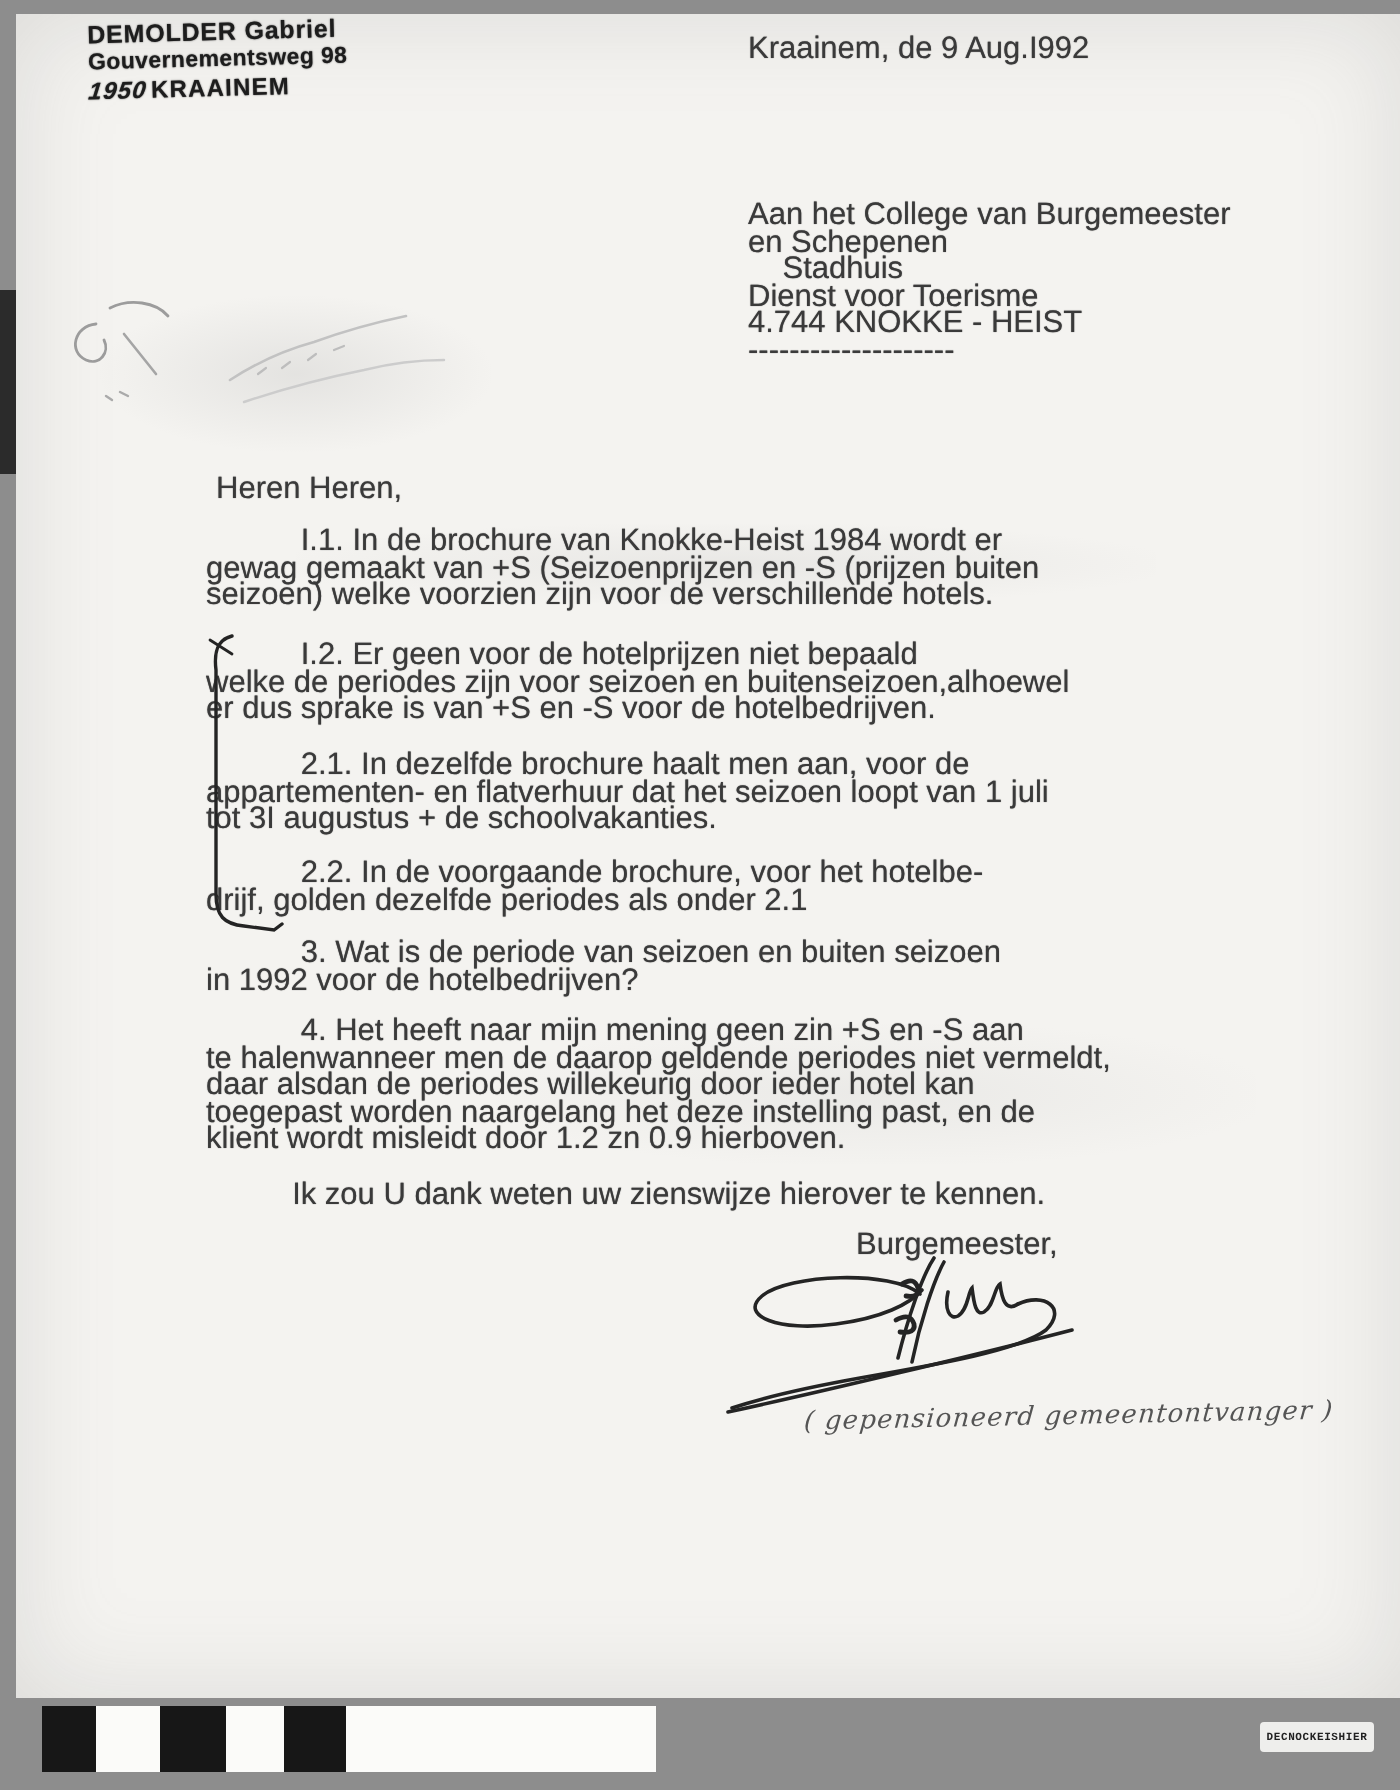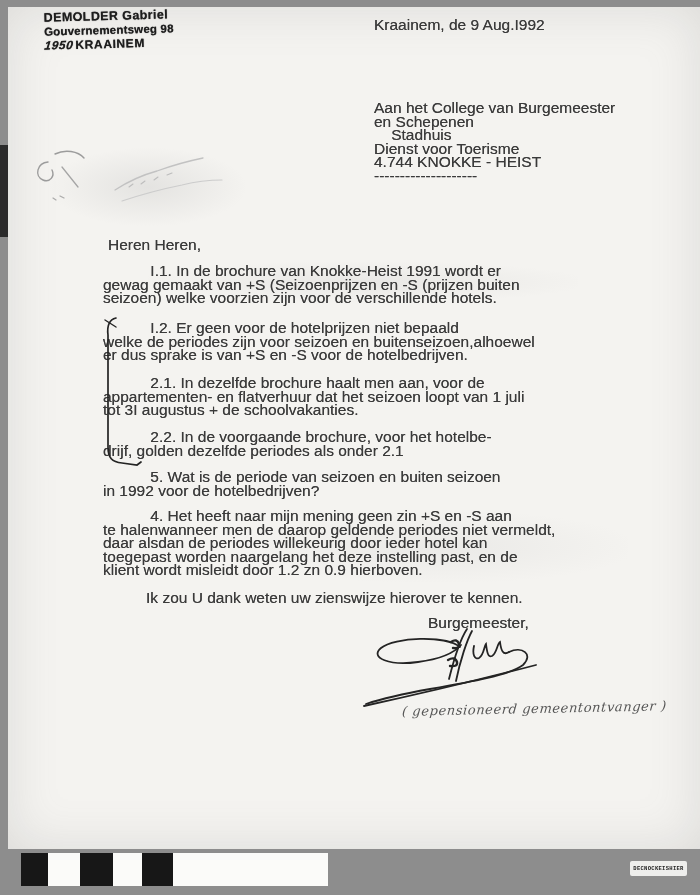--- a/index.html
+++ b/index.html
@@ -103,32 +103,32 @@
 </div>
 
 <div class="tw dateline">Kraainem, de 9 Aug.I992</div>
 <div class="tw recipient">Aan het College van Burgemeester
 en Schepenen
     Stadhuis
 Dienst voor Toerisme
 4.744 KNOKKE - HEIST
 --------------------</div>
 <div class="tw salutation">Heren Heren,</div>
-<div class="tw p1">           I.1. In de brochure van Knokke-Heist 1991 wordt er
+<div class="tw p1">           I.1. In de brochure van Knokke-Heist 1984 wordt er
 gewag gemaakt van +S (Seizoenprijzen en -S (prijzen buiten
 seizoen) welke voorzien zijn voor de verschillende hotels.</div>
 <div class="tw p2">           I.2. Er geen voor de hotelprijzen niet bepaald
 welke de periodes zijn voor seizoen en buitenseizoen,alhoewel
 er dus sprake is van +S en -S voor de hotelbedrijven.</div>
 <div class="tw p3">           2.1. In dezelfde brochure haalt men aan, voor de
 appartementen- en flatverhuur dat het seizoen loopt van 1 juli
 tot 3I augustus + de schoolvakanties.</div>
 <div class="tw p4">           2.2. In de voorgaande brochure, voor het hotelbe-
 drijf, golden dezelfde periodes als onder 2.1</div>
-<div class="tw p5">           5. Wat is de periode van seizoen en buiten seizoen
+<div class="tw p5">           3. Wat is de periode van seizoen en buiten seizoen
 in 1992 voor de hotelbedrijven?</div>
 <div class="tw p6">           4. Het heeft naar mijn mening geen zin +S en -S aan
 te halenwanneer men de daarop geldende periodes niet vermeldt,
 daar alsdan de periodes willekeurig door ieder hotel kan
 toegepast worden naargelang het deze instelling past, en de
 klient wordt misleidt door 1.2 zn 0.9 hierboven.</div>
 <div class="tw closing">          Ik zou U dank weten uw zienswijze hierover te kennen.</div>
 <div class="tw valediction">Burgemeester,</div>
 
 <svg class="bracket-svg" width="48" height="162" viewBox="0 0 48 162">

